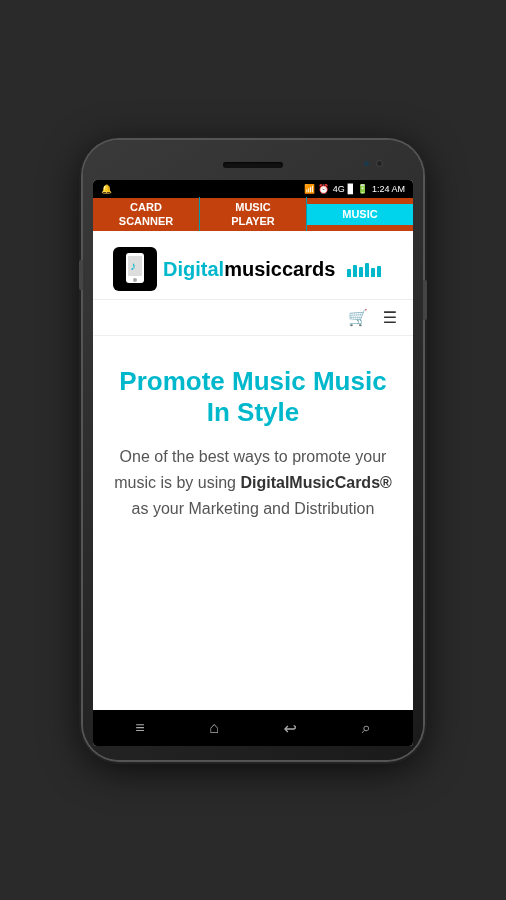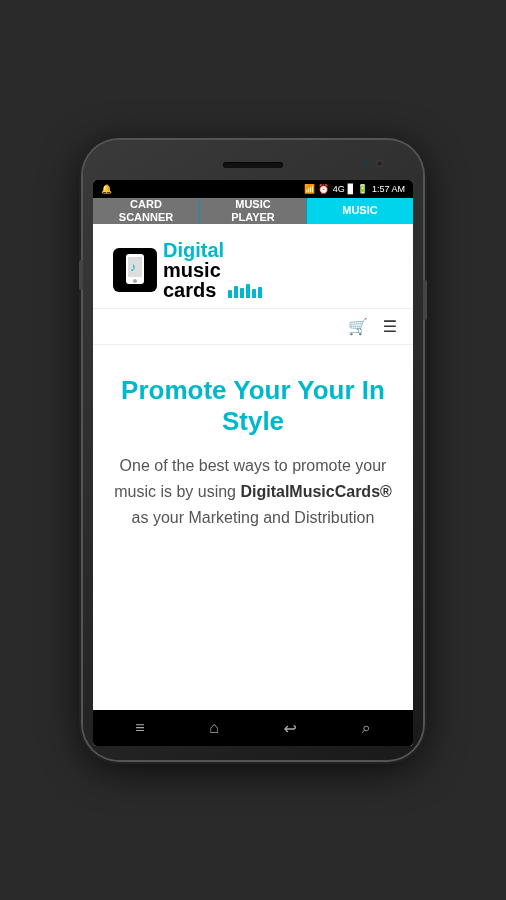--- a/index.html
+++ b/index.html
@@ -93,22 +93,23 @@
     .status-right {
       display: flex;
       align-items: center;
       gap: 3px;
       font-size: 9px;
     }
 
     
     .nav-tabs {
       display: flex;
-      background: #737373;
-      height: 26px;
+      background: #c2410c;
+      height: 33px;
+      align-items: center;
     }
 
     .nav-tab {
       flex: 1;
       display: flex;
       align-items: center;
       justify-content: center;
       color: #fff;
       font-size: 11px;
       font-weight: bold;
@@ -158,21 +159,20 @@
       display: flex;
       flex-direction: column;
       align-items: center;
       justify-content: center;
       position: relative;
       flex-shrink: 0;
     }
 
     .logo-text-block {
       display: flex;
-      flex-direction: column;
     }
 
     .logo-text-digital {
       font-size: 20px;
       font-weight: bold;
       color: #00b8cc;
       line-height: 1;
     }
 
     .logo-text-music {
@@ -297,21 +297,21 @@
     <div class="status-bar">
       <div class="status-left">
         <span>🔔</span>
       </div>
       <div class="status-right">
         <span>📶</span>
         <span>⏰</span>
         <span>4G</span>
         <span>▊</span>
         <span>🔋</span>
-        <span>1:57 AM</span>
+        <span>1:24 AM</span>
       </div>
     </div>
 
     <div class="nav-tabs">
       <div class="nav-tab">
         <span style="white-space:pre-line;">CARD
 SCANNER</span>
       </div>
       <div class="nav-tab">
         <span style="white-space:pre-line;">MUSIC
@@ -360,21 +360,21 @@
           </div>
         </div>
       </div>
 
       <div class="icons-row">
         <span class="icon-btn">🛒</span>
         <span class="icon-btn">☰</span>
       </div>
 
       <div class="hero-section">
-        <div class="hero-title">Promote Your Your In Style</div>
+        <div class="hero-title">Promote Music Music In Style</div>
         <div class="hero-subtitle">
           <span>One of the best ways to promote your music is by using </span><strong>DigitalMusicCards®</strong><span> as your Marketing and Distribution</span>
         </div>
       </div>
 
     </div>
 
     <div class="bottom-nav">
       <span class="bottom-nav-icon">≡</span>
       <span class="bottom-nav-icon">⌂</span>

